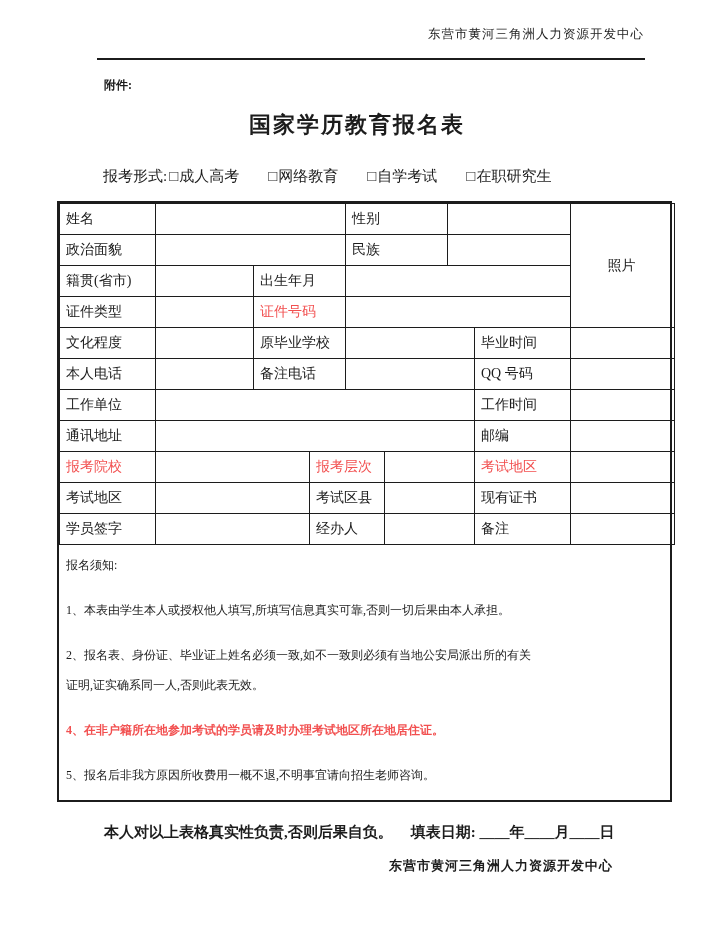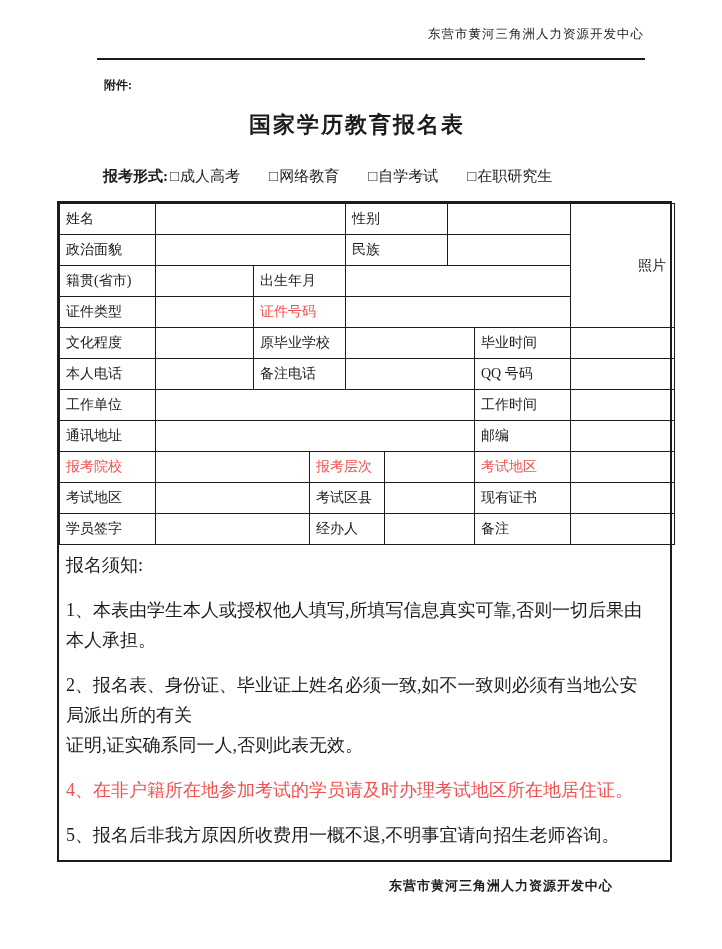--- a/index.html
+++ b/index.html
@@ -39,21 +39,21 @@
     font-weight:bold;
     letter-spacing:2px;
   }
   .exam-row{
     margin:27px 0 0 103px;
     font-size:15px;
     display:flex;
     align-items:baseline;
     white-space:nowrap;
   }
-  .exam-label{font-weight:bold;}
+  .exam-label{font-weight:normal;}
   .exam-options{display:flex;gap:29px;margin-left:2px;}
   .exam-option{display:flex;align-items:baseline;}
   .checkbox-glyph{font-size:15px;margin-right:1px;}
   .form-box{
     margin:15px 50px 0 57px;
     border:2px solid var(--ink);
   }
   table.form-table{
     border-collapse:collapse;
     width:100%;
@@ -61,32 +61,32 @@
     font-size:14px;
   }
   table.form-table td{
     border:1px solid var(--ink);
     height:30px;
     padding:0 8px 0 6px;
     overflow:hidden;
     white-space:nowrap;
   }
   td.cell-red{color:var(--red);}
-  td.cell-photo{text-align:right;padding:0;margin-left:47px;}
+  td.cell-photo{text-align:center;padding:0;margin-left:47px;}
   .notes{
     padding:5px 16px 8px 7px;
-    font-size:18px;
+    font-size:12px;
   }
   .notes p{
     margin:0 0 15px 0;
     line-height:30px;
     white-space:pre-line;
   }
   .notes p:last-child{margin-bottom:2px;}
-  .notes p.note-red{color:var(--red);}
+  .notes p.note-red{color:var(--red);font-weight:bold;}
   .declaration{
     margin:21px 0 0 104px;
     font-size:15px;
     font-weight:bold;
     white-space:nowrap;
   }
   .decl-gap{display:inline-block;width:18px;}
   .footer-org{
     margin-top:15px;
     text-align:right;
@@ -223,16 +223,20 @@
           </tr>
         </tbody>
     </table>
     <div class="notes">
       <p>报名须知:</p>
       <span id="notes-list"><p>1、本表由学生本人或授权他人填写,所填写信息真实可靠,否则一切后果由本人承担。</p><p>2、报名表、身份证、毕业证上姓名必须一致,如不一致则必须有当地公安局派出所的有关
 证明,证实确系同一人,否则此表无效。</p><p class="note-red">4、在非户籍所在地参加考试的学员请及时办理考试地区所在地居住证。</p><p>5、报名后非我方原因所收费用一概不退,不明事宜请向招生老师咨询。</p></span>
     </div>
   </div>
 
+  <div class="declaration">
+    <span>本人对以上表格真实性负责,否则后果自负。</span><span class="decl-gap"></span><span>填表日期:</span>
+    <span>____年____月____日</span>
+  </div>
 
   <div class="footer-org">东营市黄河三角洲人力资源开发中心</div>
 
 </div>
 
 </body></html>

